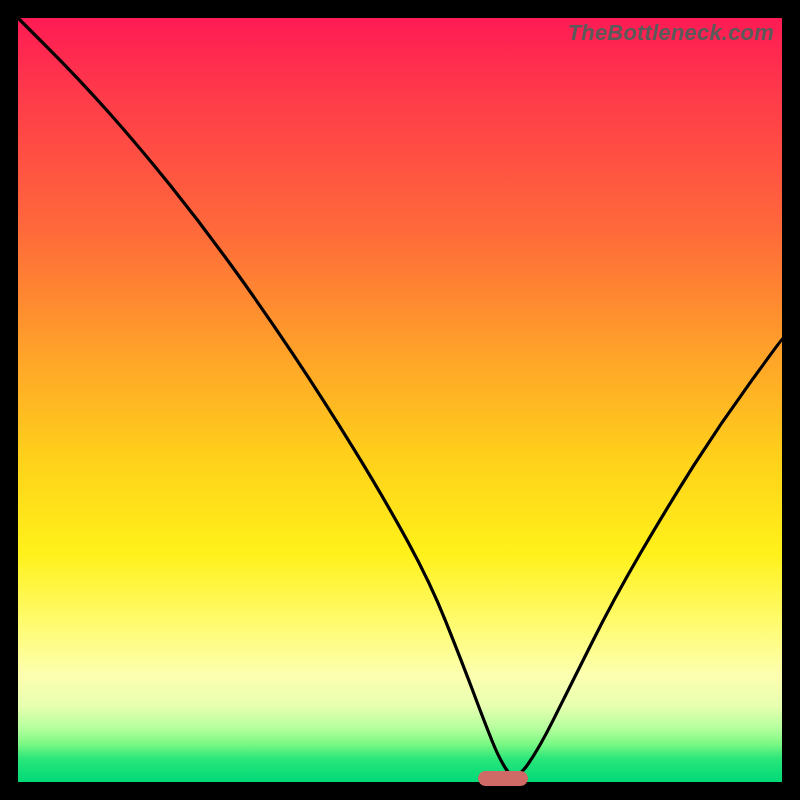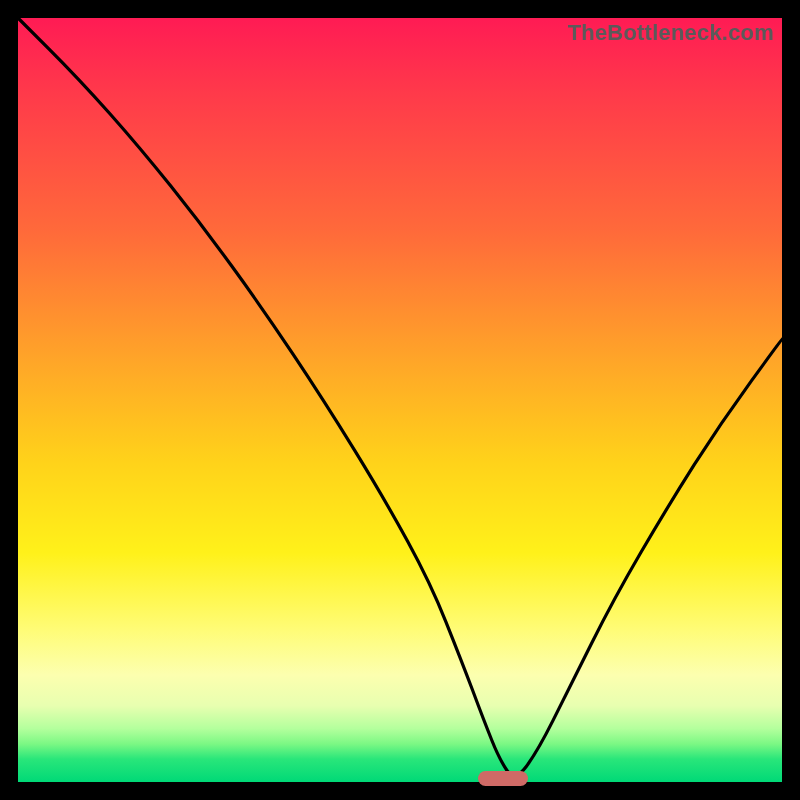--- a/index.html
+++ b/index.html
@@ -33,20 +33,21 @@
       #ffd21a 58%,
       #fff11a 70%,
       #fffc76 80%,
       #fcffaf 86%,
       #e8ffb0 90%,
       #b4ff9d 93%,
       #7cf884 95%,
       #29e67a 97%,
       #00d977 100%
     );
+    font-style: italic;
   }
   .watermark {
     position: absolute;
     top: 2px;
     right: 8px;
     color: #5a5a5a;
     font-size: 22px;
     font-weight: 600;
     letter-spacing: 0.2px;
     user-select: none;

